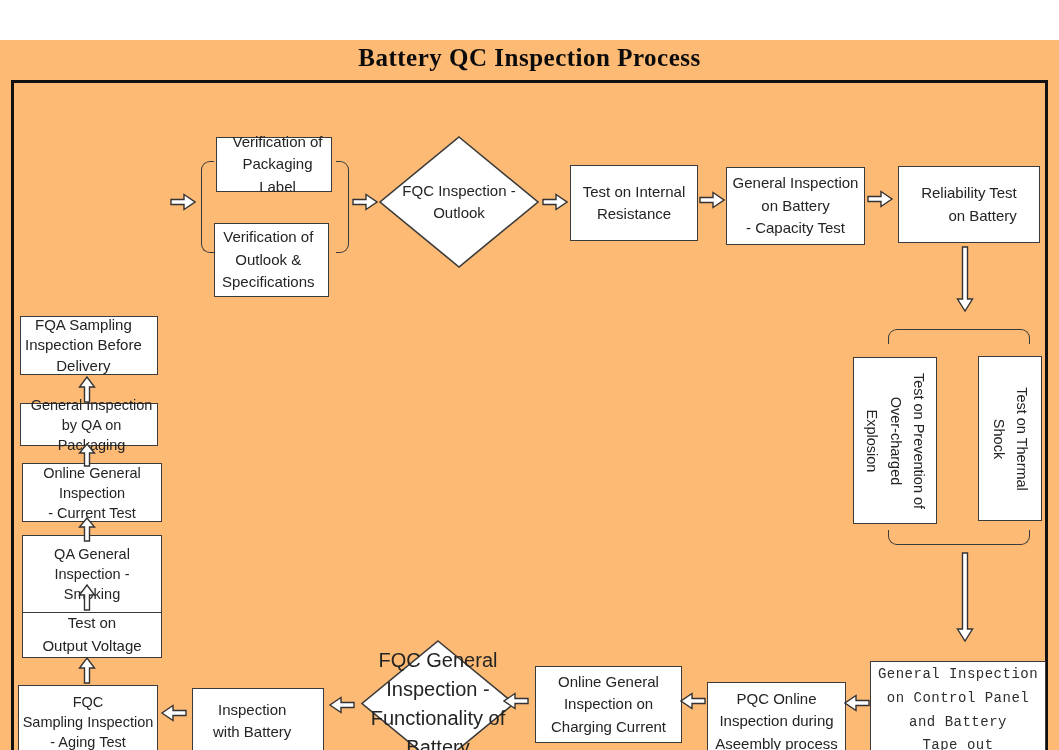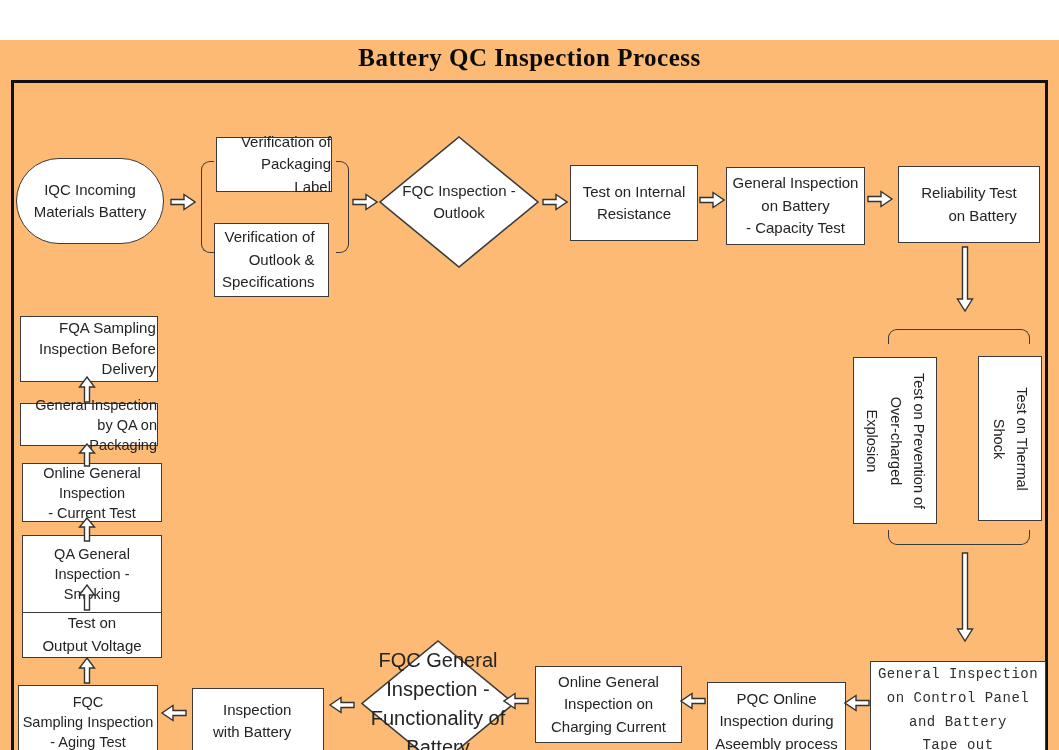--- a/index.html
+++ b/index.html
@@ -15,21 +15,21 @@
   .frame{
     position:absolute;left:11px;top:40px;width:1031px;height:697px;
     border:3px solid #111;background:transparent;
   }
   .node{
     position:absolute;border:1.6px solid #3a3a3a;background:#fff;
     display:flex;align-items:center;justify-content:center;text-align:center;
     white-space:pre-line;font-size:15px;line-height:1.5;color:#242424;
     box-sizing:border-box;z-index:1;
   }
-  .left-align{justify-content:flex-start;text-align:right;}
+  .left-align{justify-content:flex-start;text-align:center;}
   .small{font-size:14.5px;line-height:1.38;}
   .mono{font-family:"Liberation Mono","DejaVu Sans Mono",monospace;font-size:14px;line-height:1.7;letter-spacing:.5px;color:#2e2e2e;}
   .stadium{border-radius:43px;}
   .diamond{position:absolute;z-index:1;}
   .diamond svg{position:absolute;left:0;top:0;}
   .diamond .dlabel{
     position:absolute;left:0;top:0;width:100%;height:100%;
     display:flex;align-items:center;justify-content:center;text-align:center;
     white-space:pre-line;font-size:15px;line-height:1.45;color:#242424;
   }
@@ -48,22 +48,20 @@
   .arrow polygon{fill:#ffffff;stroke:#333333;stroke-width:1.4;stroke-linejoin:miter;}
 </style>
 </head>
 <body>
 
 <div id="stage">
 
   <div class="title">Battery QC Inspection Process</div>
   <div class="frame"></div>
 
-  <div class="node stadium" style="left:16px;top:118px;width:148px;height:86px;">IQC Incoming
-Materials Battery</div>
 
   <svg class="arrow" style="left:170px;top:153px;" width="26" height="18" viewBox="0 0 26 18">
     <polygon points="1,6.5 14,6.5 14,1.5 25,9 14,16.5 14,11.5 1,11.5"></polygon>
   </svg>
 
   <div class="bracket bk-left" style="left:201px;top:121px;width:13px;height:92px;"></div>
 
   <div class="node left-align" style="left:216px;top:97px;width:116px;height:55px;padding-left:7px;">Verification of
 Packaging Label</div>
 
@@ -207,17 +205,17 @@
     <polygon points="6.5,23 6.5,10 1.5,10 9,1 16.5,10 11.5,10 11.5,23"></polygon>
   </svg>
 
   <div class="node small left-align" style="left:20px;top:363px;width:138px;height:43px;padding-left:5px;">General Inspection
 by QA on Packaging</div>
 
   <svg class="arrow" style="left:78px;top:336px;" width="18" height="27" viewBox="0 0 18 27">
     <polygon points="6.5,26 6.5,11 1.5,11 9,1 16.5,11 11.5,11 11.5,26"></polygon>
   </svg>
 
-  <div class="node left-align" style="left:20px;top:276px;width:138px;height:66px;padding-left:18px;line-height:1.36;">FQA Sampling
+  <div class="node left-align" style="left:20px;top:276px;width:138px;height:59px;padding-left:4px;line-height:1.36;">FQA Sampling
 Inspection Before
 Delivery</div>
 
 </div>
 
 </body></html>

